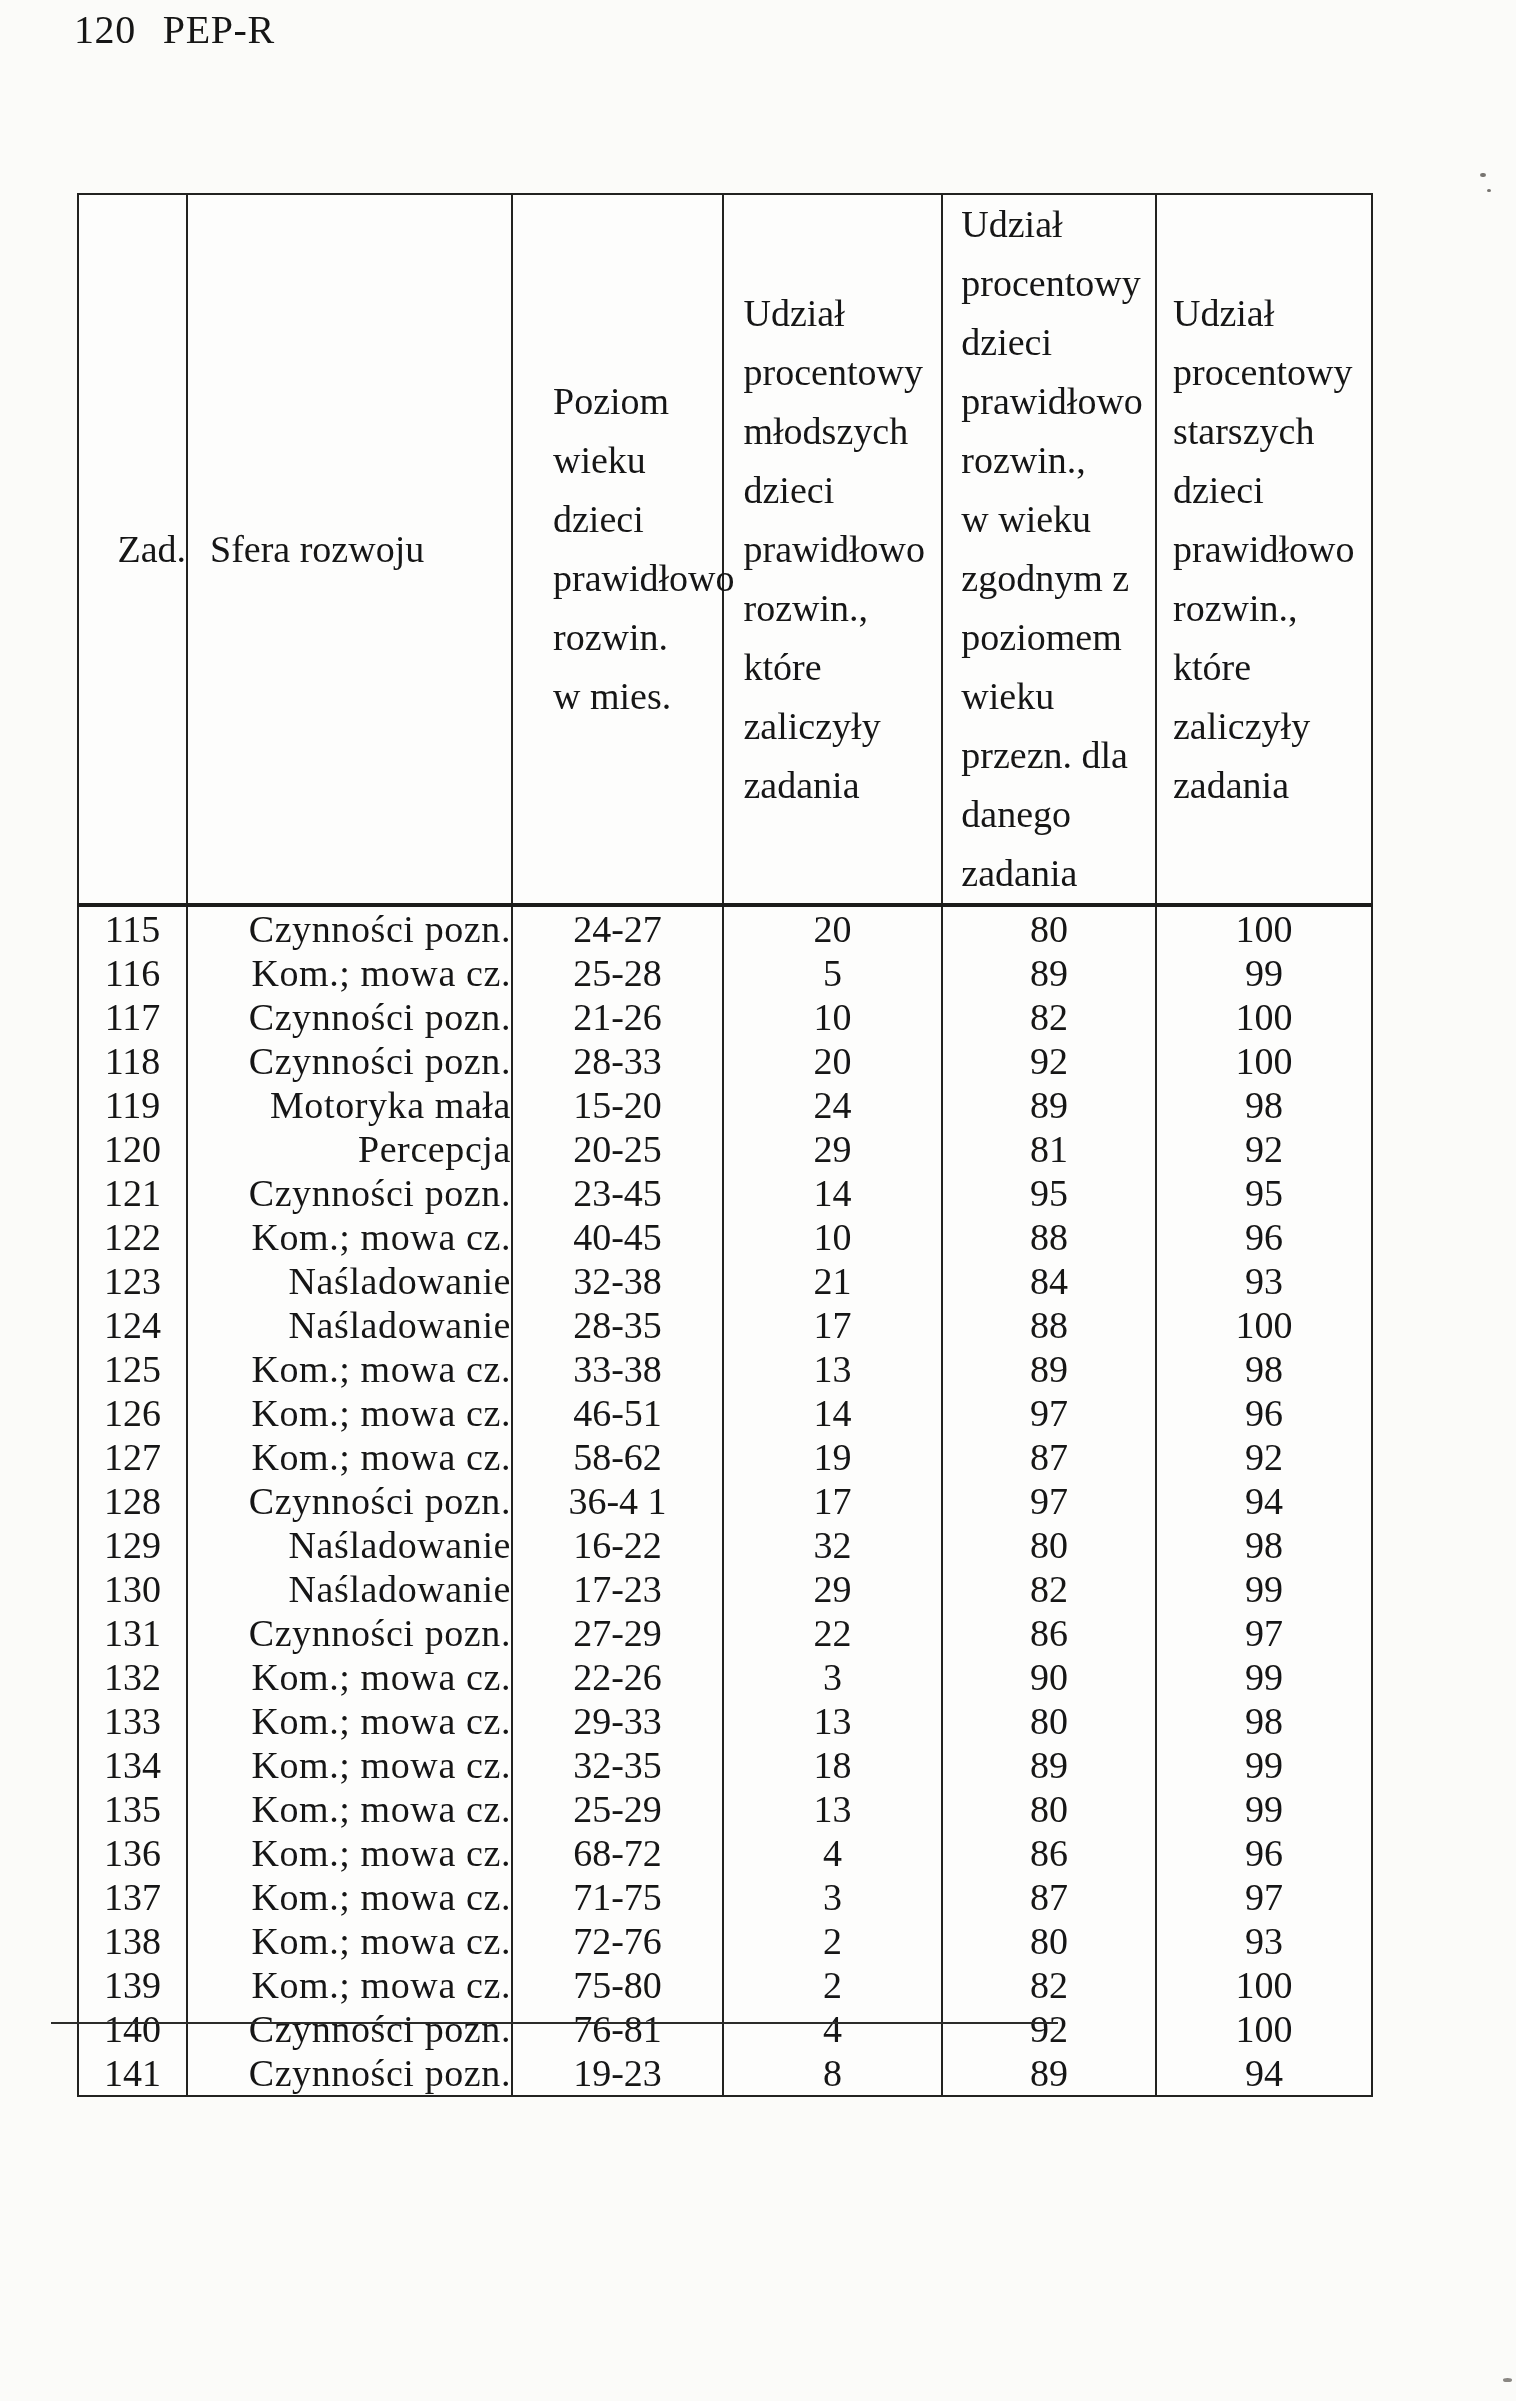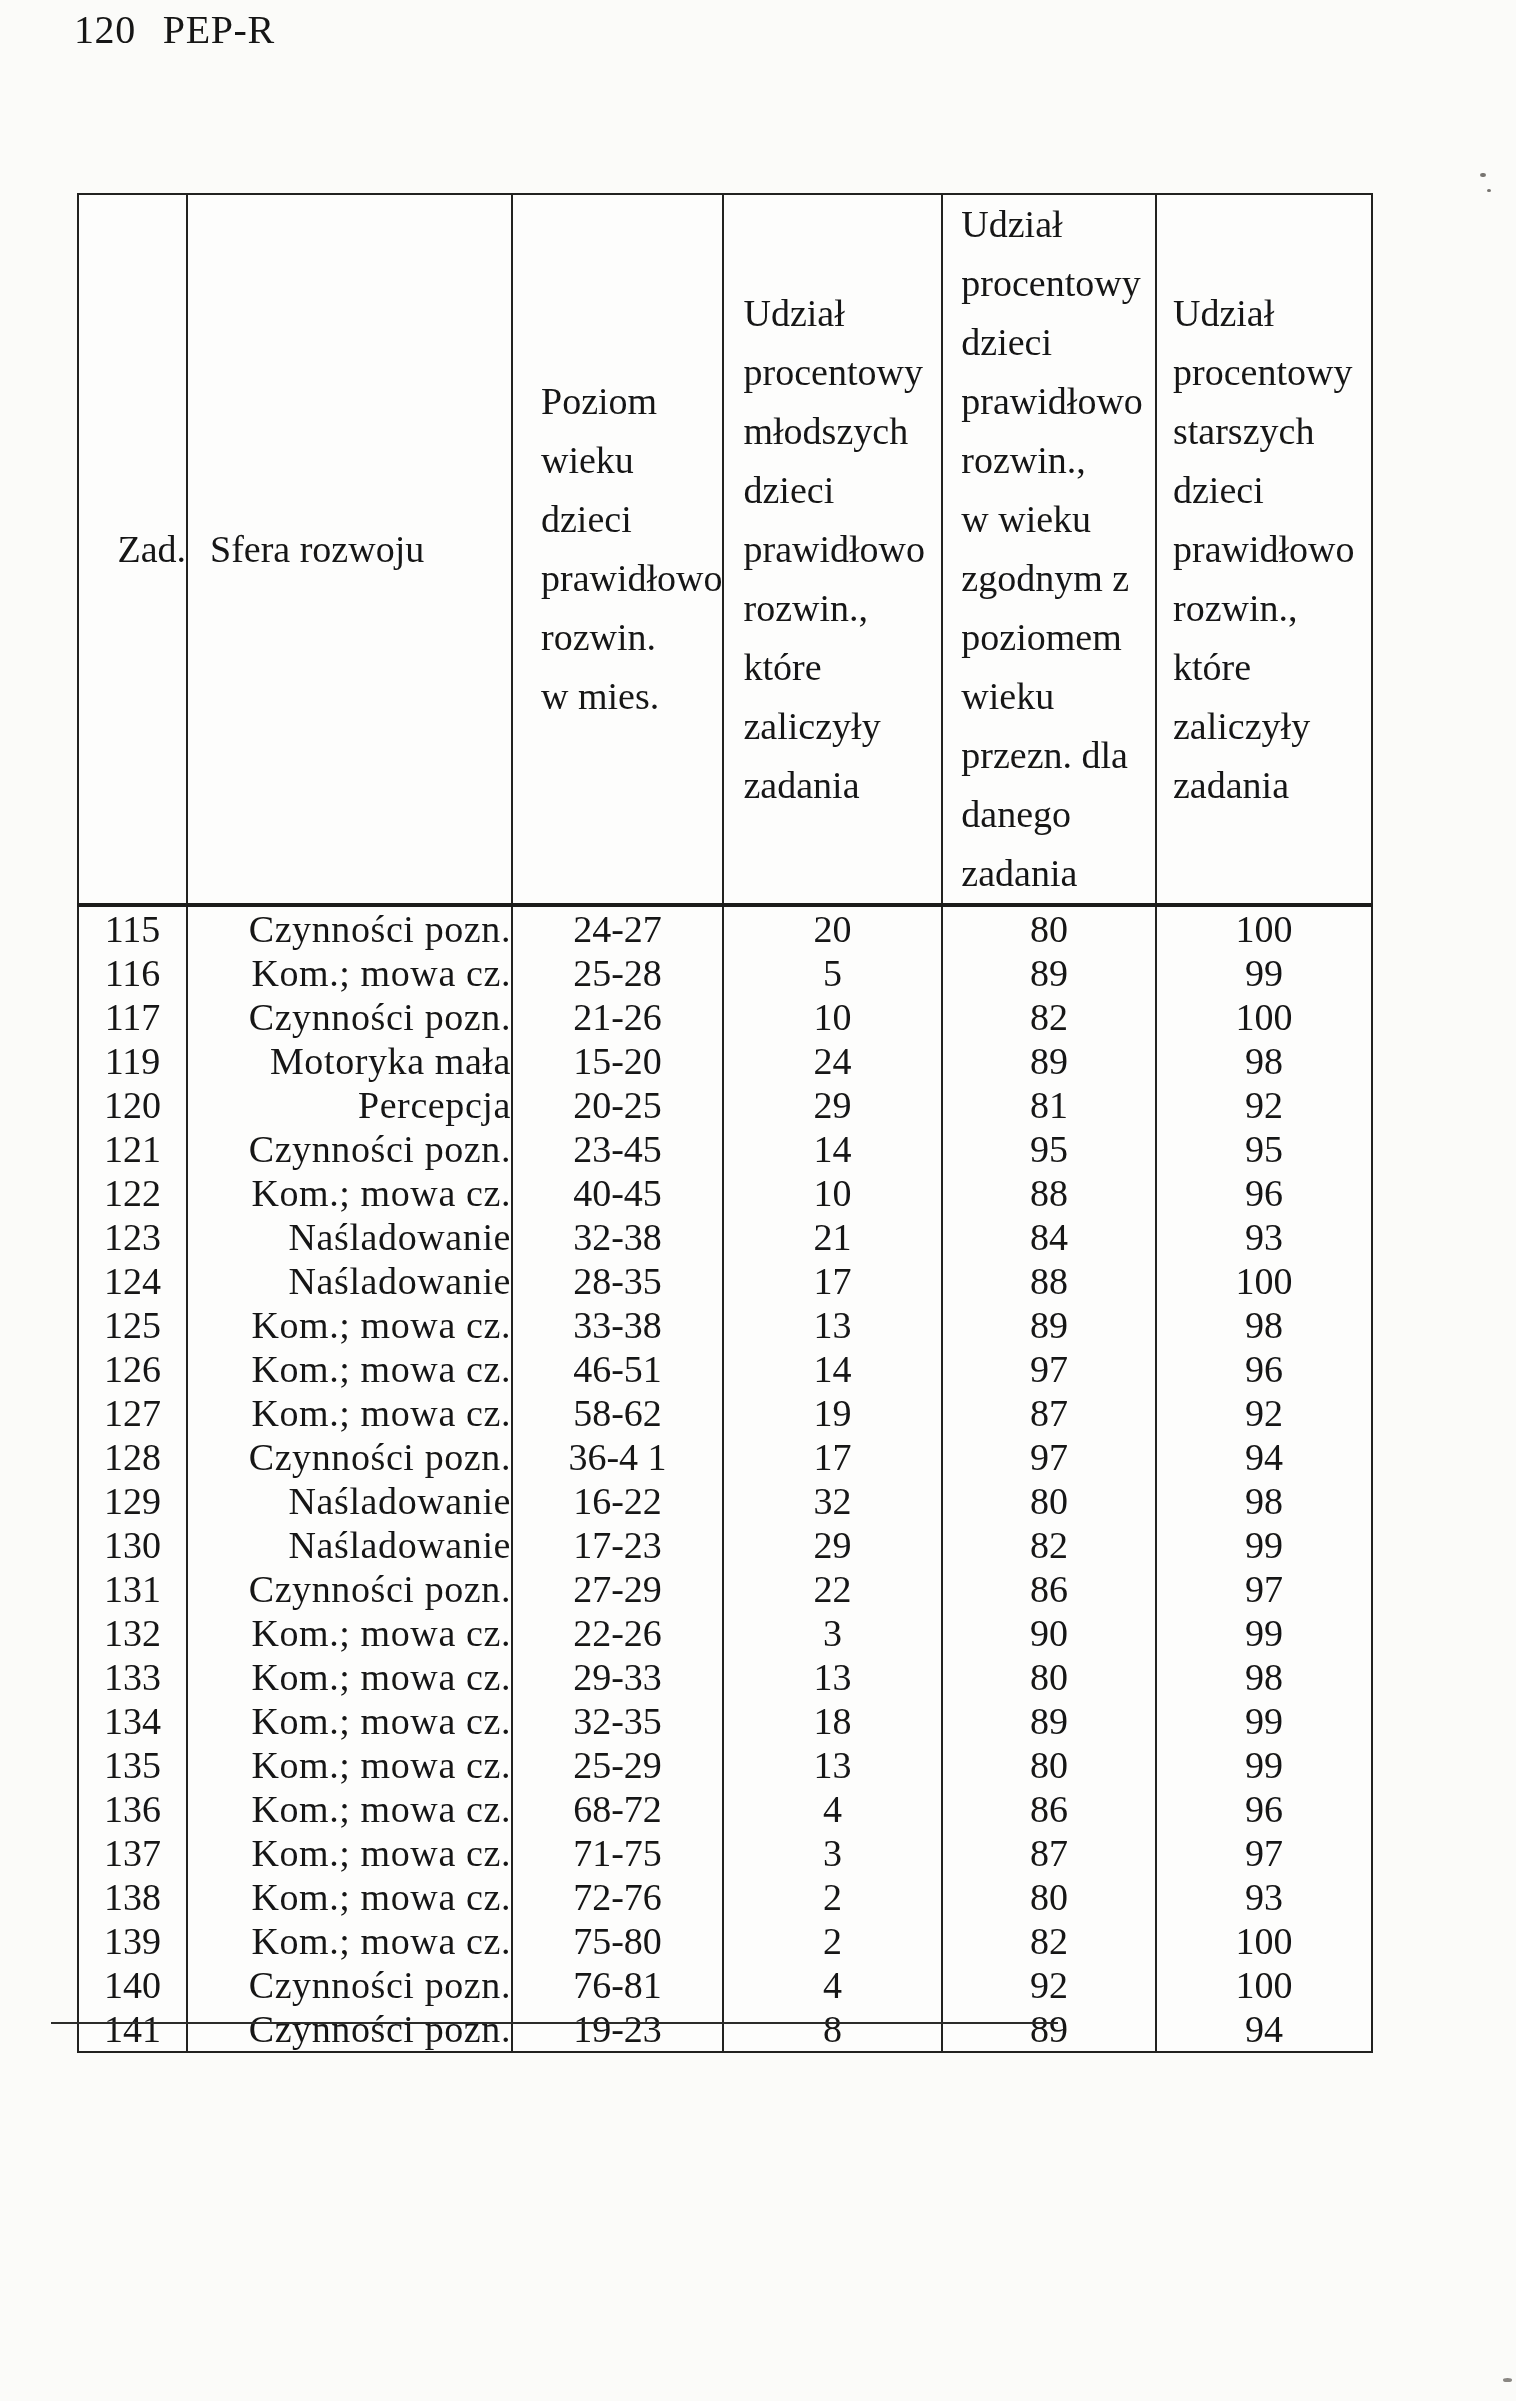--- a/index.html
+++ b/index.html
@@ -47,21 +47,21 @@
     font-weight: normal;
     font-size: 38px;
     line-height: 59px;
     white-space: pre-line;
     text-align: left;
     vertical-align: middle;
     padding: 0 4.9px 0 19.5px;
   }
   table.norms thead th.c0 { text-align: right; padding: 0; }
   table.norms thead th.c1 { padding-left: 22px; }
-  table.norms thead th.c2 { padding-left: 28px; }
+  table.norms thead th.c2 { padding-left: 40px; }
   table.norms thead th.c3 { padding-left: 19.5px; }
   table.norms thead th.c4 { padding-left: 18.3px; }
   table.norms thead th.c5 { padding-left: 16px; }
 
   table.norms tbody td {
     border-top: none;
     border-bottom: none;
     font-size: 38px;
     text-align: center;
     vertical-align: middle;
@@ -170,20 +170,28 @@
       </tr>
       <tr>
         <td class="c0">117</td>
         <td class="c1">Czynności pozn.</td>
         <td class="c2">21-26</td>
         <td class="c3">10</td>
         <td class="c4">82</td>
         <td class="c5">100</td>
       </tr>
       <tr>
+        <td class="c0">118</td>
+        <td class="c1">Czynności pozn.</td>
+        <td class="c2">28-33</td>
+        <td class="c3">20</td>
+        <td class="c4">92</td>
+        <td class="c5">100</td>
+      </tr>
+      <tr>
         <td class="c0">119</td>
         <td class="c1">Motoryka mała</td>
         <td class="c2">15-20</td>
         <td class="c3">24</td>
         <td class="c4">89</td>
         <td class="c5">98</td>
       </tr>
       <tr>
         <td class="c0">120</td>
         <td class="c1">Percepcja</td>

